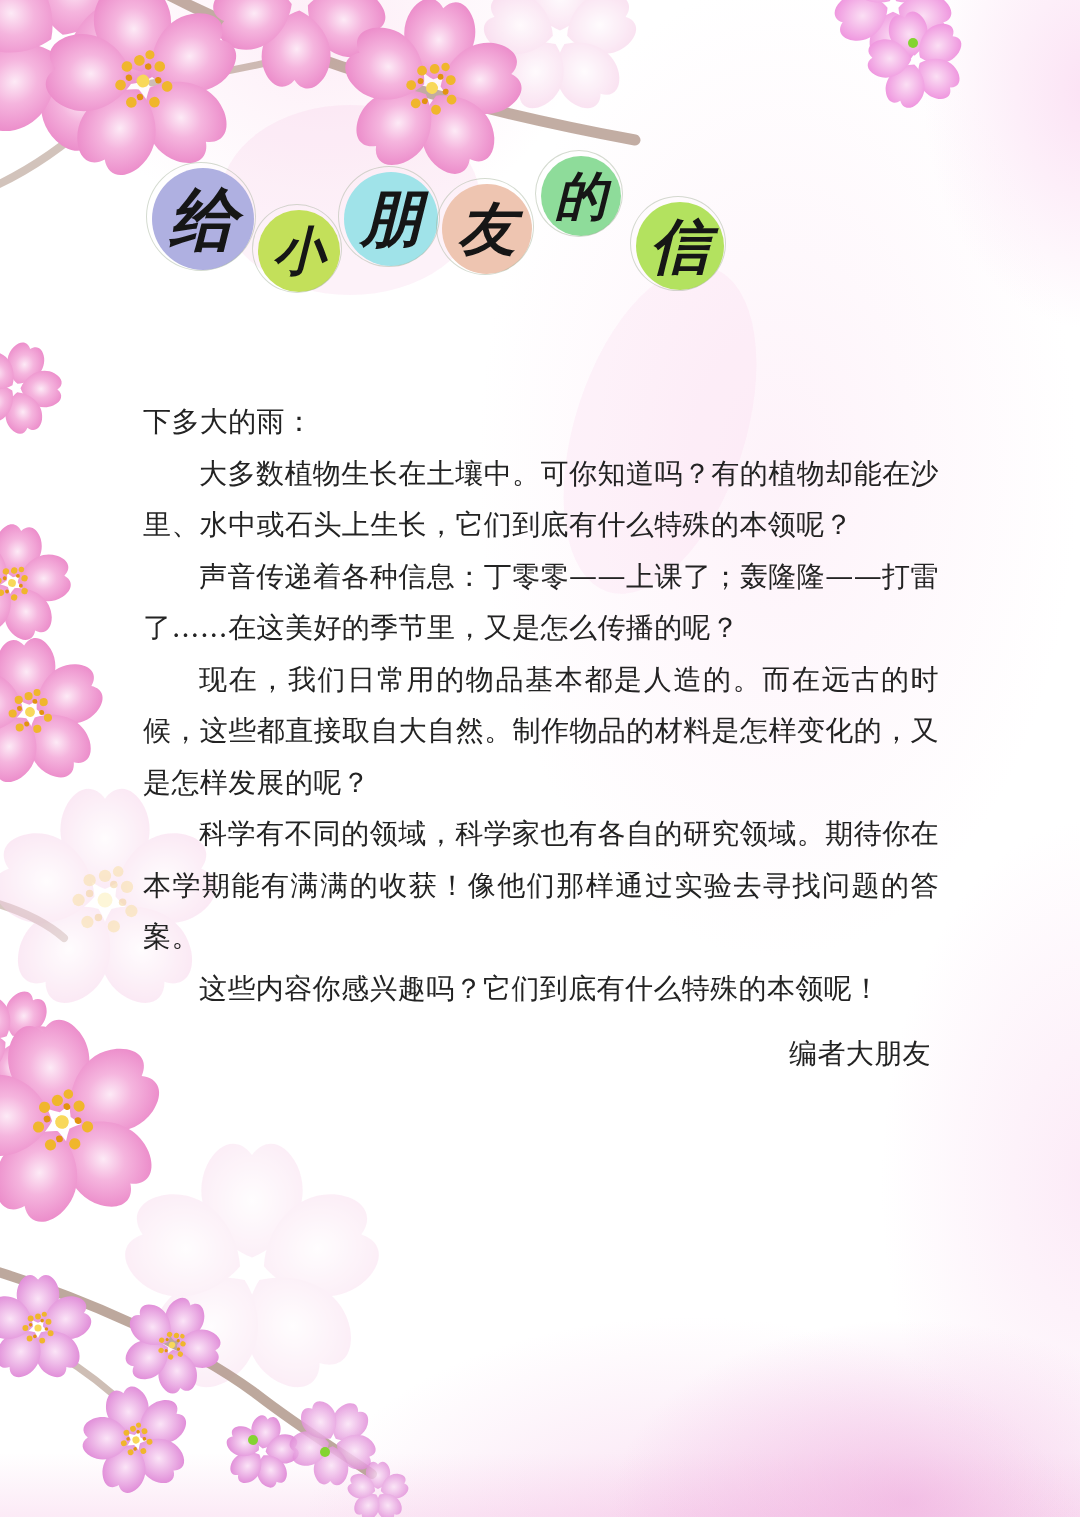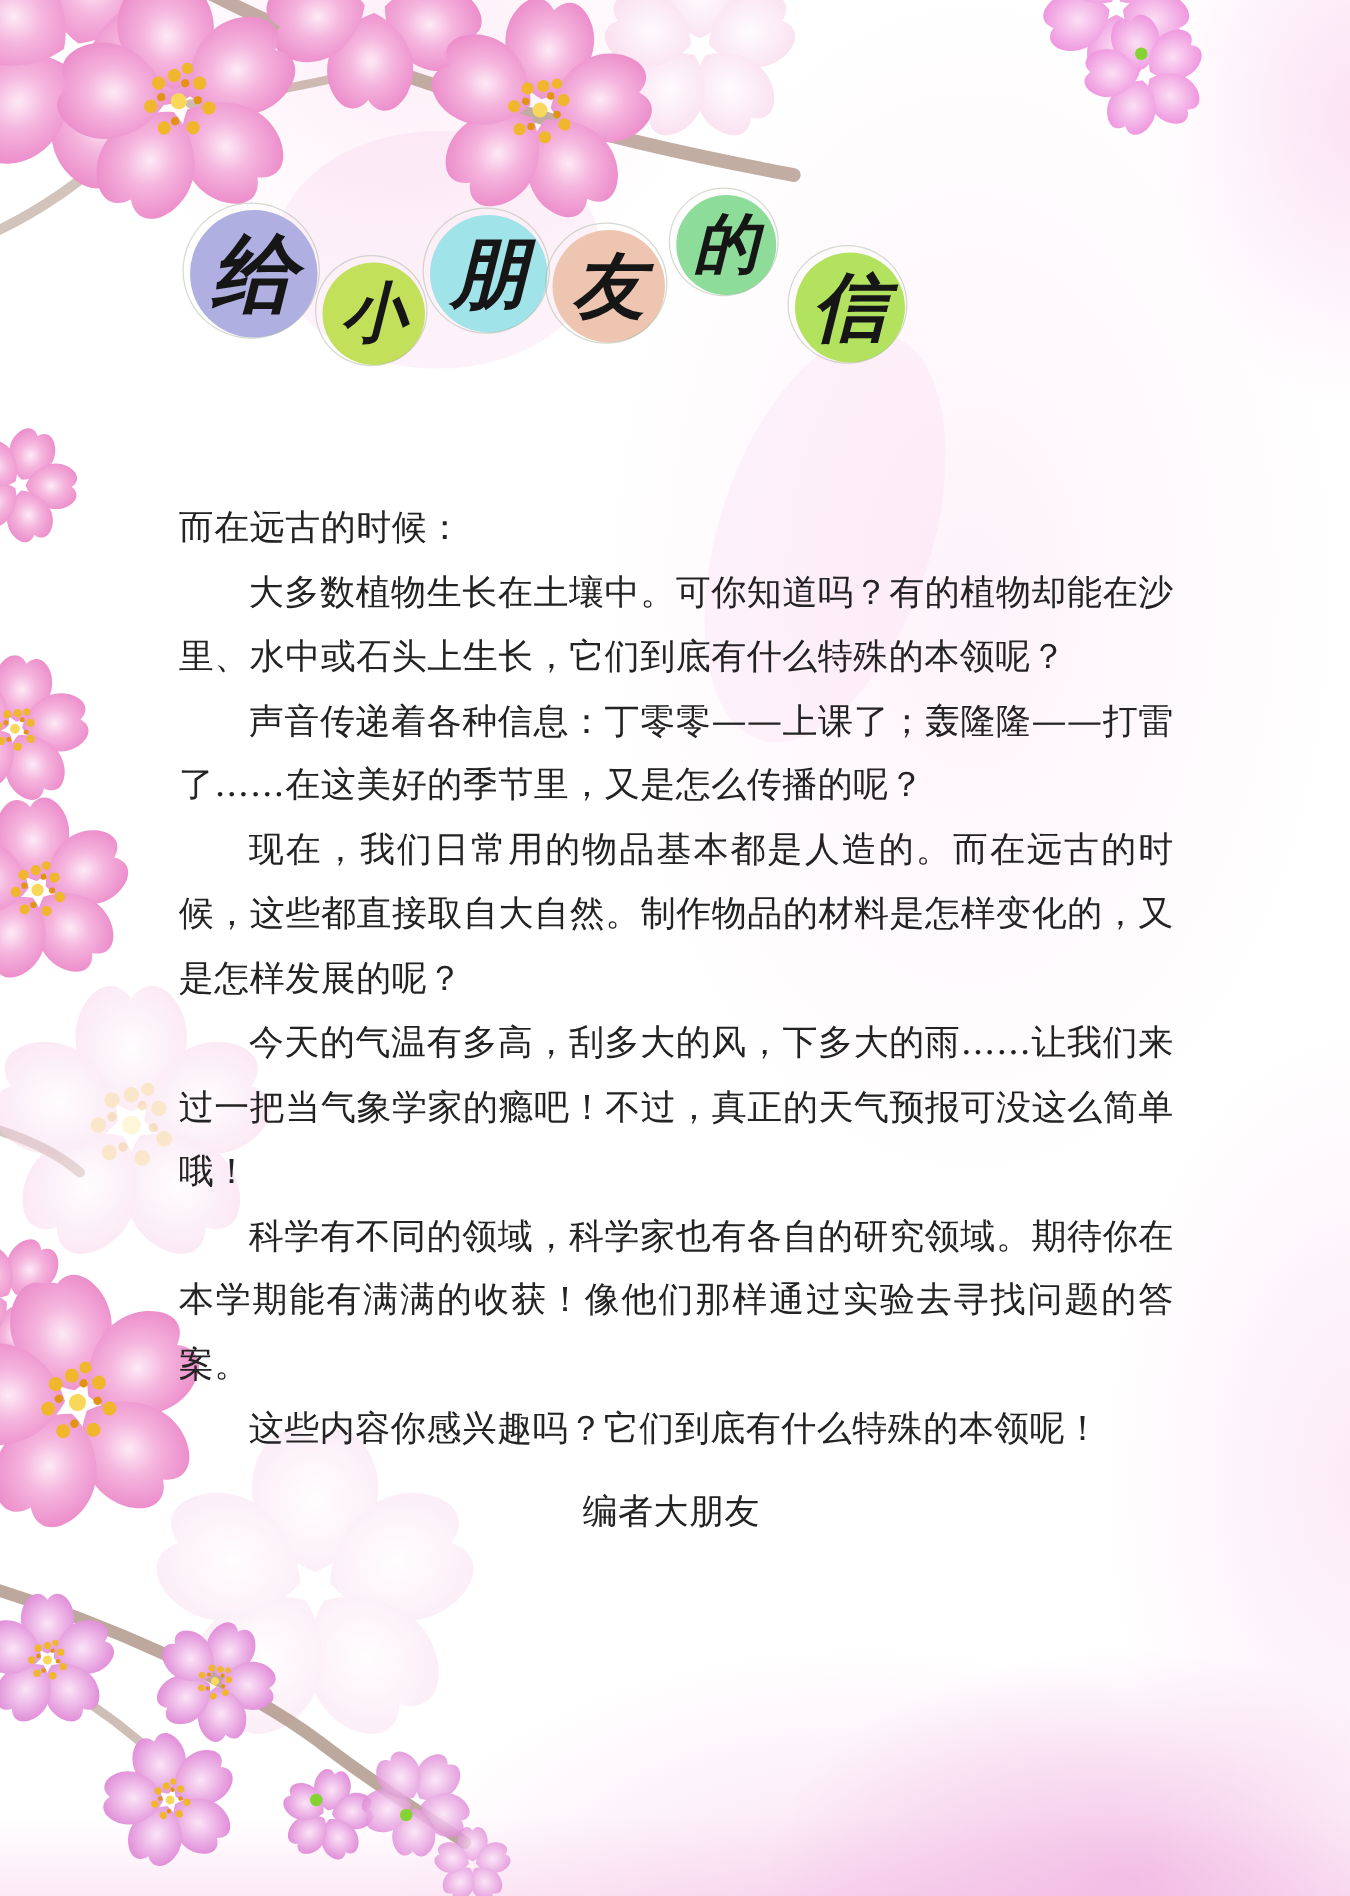--- a/index.html
+++ b/index.html
@@ -37,21 +37,21 @@
   .tc5{left:541px;top:156px;width:80px;height:80px;font-size:52px;}
   .tc6{left:636px;top:202px;width:88px;height:88px;font-size:60px;}
   
   .letter{
     position:absolute;left:143px;top:396px;width:796px;
     font-size:28px;line-height:51.5px;letter-spacing:0.4px;color:#232323;
     text-align:justify;
   }
   .letter p{margin:0;}
   .para{text-indent:2em;}
-  .signature{text-align:center;text-indent:0;padding-right:8px;margin-top:14px !important;}
+  .signature{text-align:right;text-indent:0;padding-right:8px;margin-top:14px !important;}
 </style>
 </head>
 <body>
 
 <div class="page">
 
   <div class="bg-haze"></div>
 
   <svg class="decor" width="1080" height="1517" viewBox="0 0 1080 1517">
     <defs>
@@ -205,23 +205,22 @@
       </span>
     <span class="title-char tc5" style="background: rgb(142, 220, 154);">
       <i>的</i>
       </span>
     <span class="title-char tc6" style="background: rgb(179, 226, 95);">
       <i>信</i>
       </span>
   </div>
 
   <div class="letter">
-    <p class="salutation">而在远古的时候：</p>
+    <p class="salutation">下多大的雨：</p>
     <p class="para">大多数植物生长在土壤中。可你知道吗？有的植物却能在沙里、水中或石头上生长，它们到底有什么特殊的本领呢？</p>
     <p class="para">声音传递着各种信息：丁零零——上课了；轰隆隆——打雷了……在这美好的季节里，又是怎么传播的呢？</p>
     <p class="para">现在，我们日常用的物品基本都是人造的。而在远古的时候，这些都直接取自大自然。制作物品的材料是怎样变化的，又是怎样发展的呢？</p>
-    <p class="para">今天的气温有多高，刮多大的风，下多大的雨……让我们来过一把当气象学家的瘾吧！不过，真正的天气预报可没这么简单哦！</p>
     <p class="para">科学有不同的领域，科学家也有各自的研究领域。期待你在本学期能有满满的收获！像他们那样通过实验去寻找问题的答案。</p>
     <p class="para">这些内容你感兴趣吗？它们到底有什么特殊的本领呢！</p>
     <p class="signature">编者大朋友</p>
   </div>
 
 </div>
 
 </body></html>

